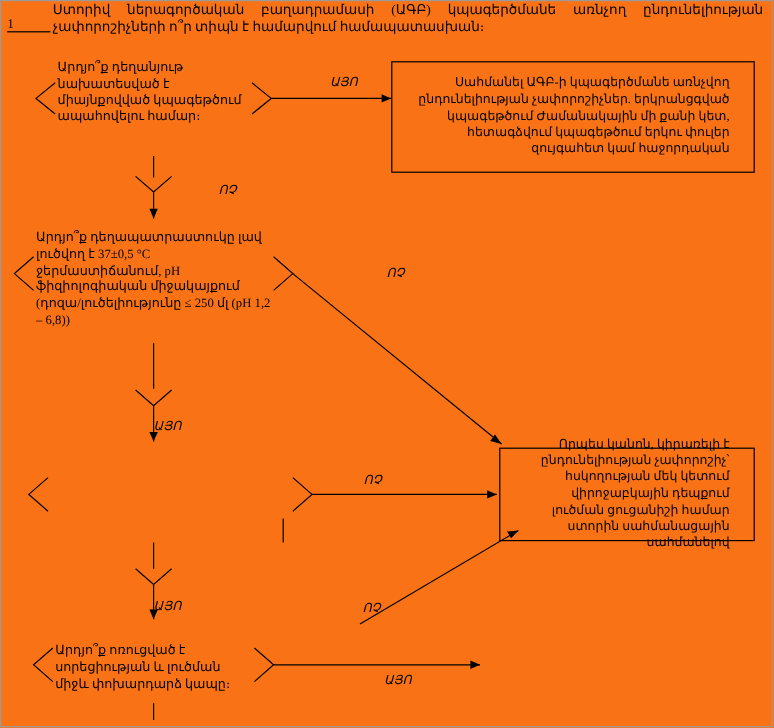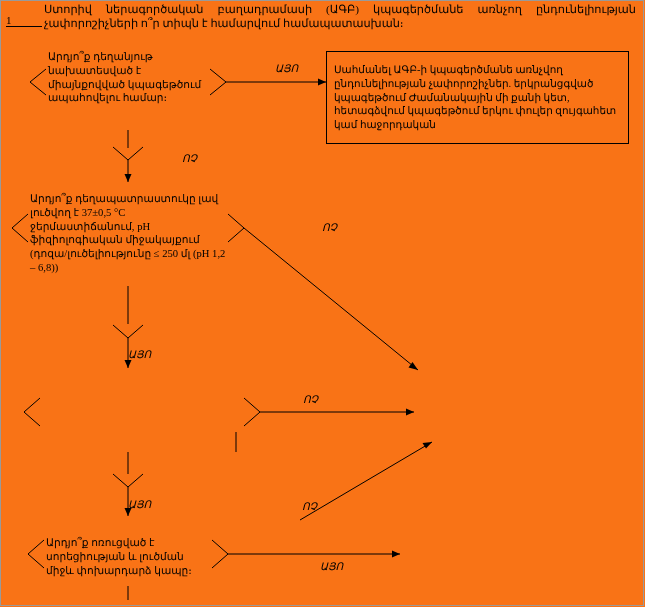--- a/index.html
+++ b/index.html
@@ -56,25 +56,25 @@
     font-size: 10.6px;
     line-height: 1.3;
     text-align: left;
   }
   .rect {
     position: absolute;
     box-sizing: border-box;
     border: 1px solid #000;
     font-size: 10.4px;
     line-height: 1.32;
-    text-align: left;
+    text-align: right;
     display: flex;
     align-items: center;
     justify-content: center;
-    padding: 4px 7px;
+    padding: 4px 20px;
   }
   .rect.thin {
     border: 1px solid #555;
   }
   .lbl {
     position: absolute;
     font-size: 10.4px;
     white-space: nowrap;
     font-style: italic;
   }
@@ -148,20 +148,21 @@
   </svg>
 
   <div class="dtext" style="left:48px; top:50px; width:162px;">Արդյո՞ք դեղանյութ նախատեսված է միայնքովված կպագեթծում ապահովելու համար։</div>
 
   <div class="dtext" style="left:30px; top:192px; width:198px;">Արդյո՞ք դեղապատրաստուկը լավ լուծվող է 37±0,5 °C ջերմաստիճանում, pH ֆիզիոլոգիական միջակայքում (դոզա/լուծելիությունը ≤ 250 մլ (pH 1,2 – 6,8))</div>
 
 
   <div class="dtext" style="left:46px; top:536px; width:166px;">Արդյո՞ք ոռուցված է սորեցիության և լուծման միջև փոխարդարձ կապը։</div>
 
   <div class="rect" style="left:326px; top:51px; width:303px; height:93px;">Սահմանել ԱԳԲ-ի կպագերծմանե առնչվող ընդունելիության չափորոշիչներ. երկրանցգված կպագեթծում Ժամանակային մի քանի կետ, հետագձվում կպագեթծում երկու փուլեր զույգահետ կամ հաջորդական</div>
+  <div class="rect" style="left:416px; top:373px; width:213px; height:78px;">Որպես կանոն, կիրառելի է ընդունելիության չափորոշիչ՝ հսկողության մեկ կետում վիրոջաբկային դեպքում լուծման ցուցանիշի համար ստորին սահմանացային սահմանելով</div>
 
   <div class="lbl" style="left:275px; top:62px;">ԱՅՈ</div>
   <div class="lbl" style="left:182px; top:152px;">ՈՉ</div>
   <div class="lbl" style="left:322px; top:221px;">ՈՉ</div>
   <div class="lbl" style="left:128px; top:348px;">ԱՅՈ</div>
   <div class="lbl" style="left:303px; top:393px;">ՈՉ</div>
   <div class="lbl" style="left:128px; top:498px;">ԱՅՈ</div>
   <div class="lbl" style="left:302px; top:500px;">ՈՉ</div>
   <div class="lbl" style="left:320px; top:560px;">ԱՅՈ</div>
 

